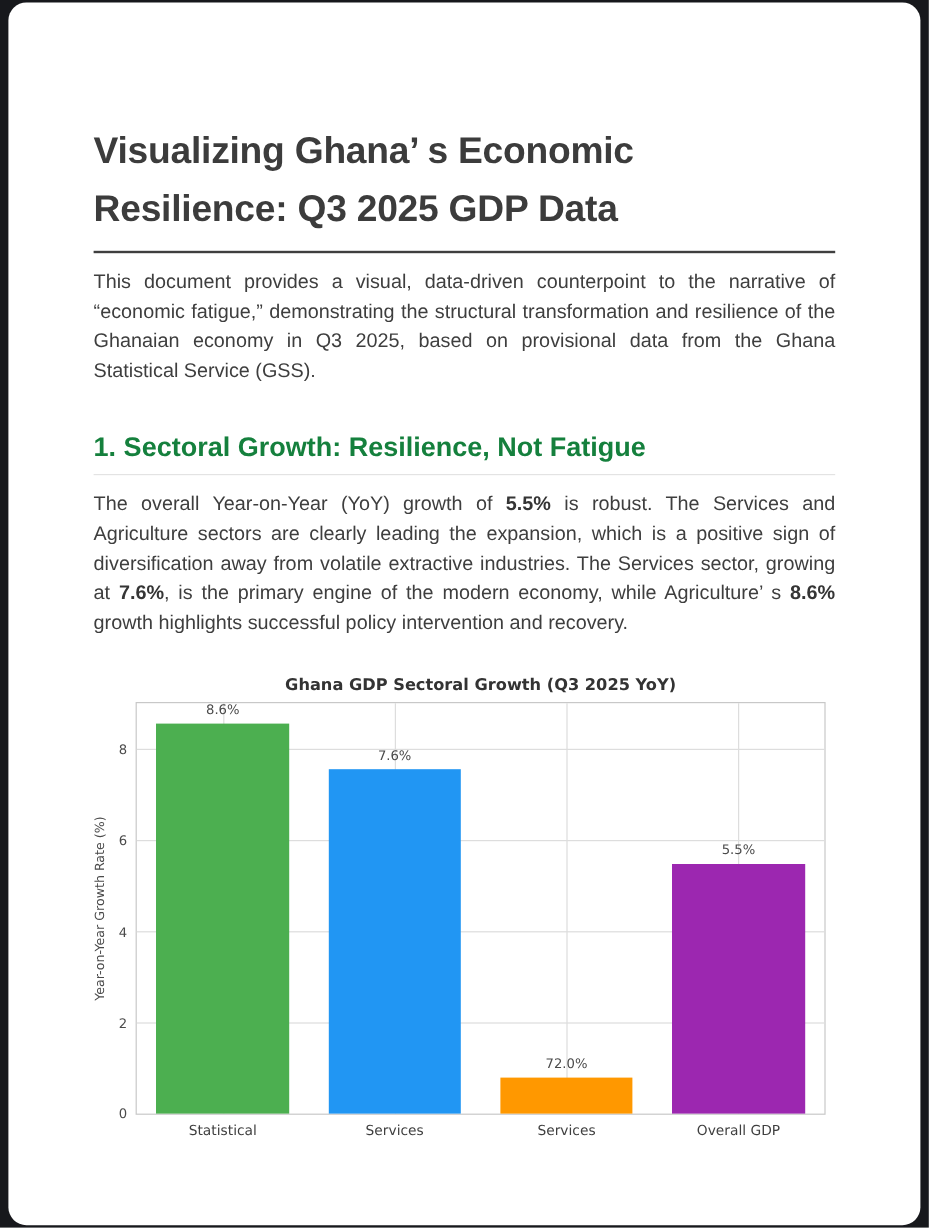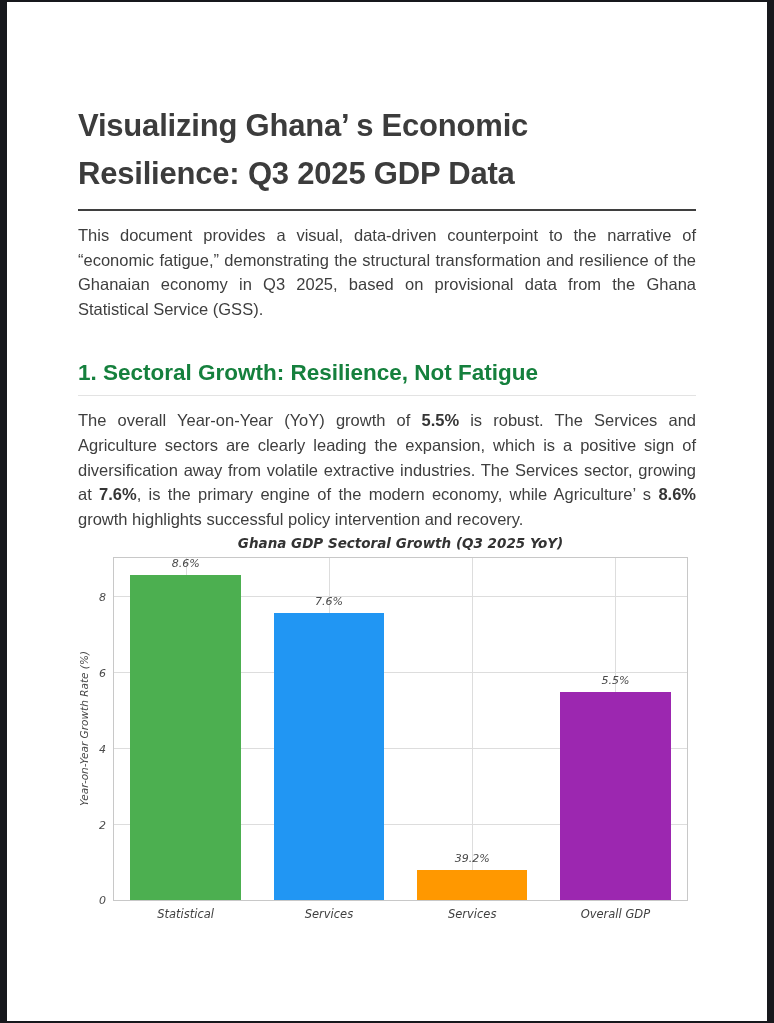--- a/index.html
+++ b/index.html
@@ -9,20 +9,21 @@
     font-family: "Liberation Sans", sans-serif;
     overflow: hidden;
     position: relative;
   }
   .page {
     position: absolute;
     top: 2px; bottom: 2px; left: 7px; right: 7px;
     background: #ffffff;
     padding: 0 71px;
     overflow: hidden;
+    border-radius: 15px;
   }
   .doc-title {
     margin-top: 100px;
     font-size: 31px;
     line-height: 48px;
     font-weight: bold;
     color: #3c3c3c;
     letter-spacing: -0.2px;
   }
   .rule-dark {
@@ -46,25 +47,24 @@
     color: #15803d;
   }
   .rule-light {
     margin-top: 7px;
     height: 1px;
     background: #e3e3e3;
   }
   
   .chart {
     position: relative;
-    margin-top: 4px;
+    margin-top: 32px;
     width: 618px;
     height: 394px;
     font-family: "DejaVu Sans", sans-serif;
-    font-style: italic;
   }
   .chart-title {
     position: absolute;
     top: 0; left: 35px; width: 575px;
     text-align: center;
     font-size: 13.5px;
     font-weight: bold;
     color: #333333;
   }
   .y-axis-label {
@@ -158,21 +158,21 @@
         <div class="v-gridline" style="left: 12.5%;"></div>
         <div class="bar" style="left: 2.85%; height: 95.2381%; background: rgb(76, 175, 80);"></div>
         <div class="bar-label" style="left: 12.5%; bottom: calc(95.2381% + 5px);">8.6%</div>
         <div class="x-tick" style="left: 12.5%;">Statistical</div>
         <div class="v-gridline" style="left: 37.5%;"></div>
         <div class="bar" style="left: 27.85%; height: 84.1639%; background: rgb(33, 150, 243);"></div>
         <div class="bar-label" style="left: 37.5%; bottom: calc(84.1639% + 5px);">7.6%</div>
         <div class="x-tick" style="left: 37.5%;">Services</div>
         <div class="v-gridline" style="left: 62.5%;"></div>
         <div class="bar" style="left: 52.85%; height: 8.85936%; background: rgb(255, 152, 0);"></div>
-        <div class="bar-label" style="left: 62.5%; bottom: calc(8.85936% + 5px);">39.2%</div>
+        <div class="bar-label" style="left: 62.5%; bottom: calc(8.85936% + 5px);">72.0%</div>
         <div class="x-tick" style="left: 62.5%;">Services</div>
         <div class="v-gridline" style="left: 87.5%;"></div>
         <div class="bar" style="left: 77.85%; height: 60.9081%; background: rgb(156, 39, 176);"></div>
         <div class="bar-label" style="left: 87.5%; bottom: calc(60.9081% + 5px);">5.5%</div>
         <div class="x-tick" style="left: 87.5%;">Overall GDP</div>
       </div>
   </figure>
 </div>
 
 </body></html>

